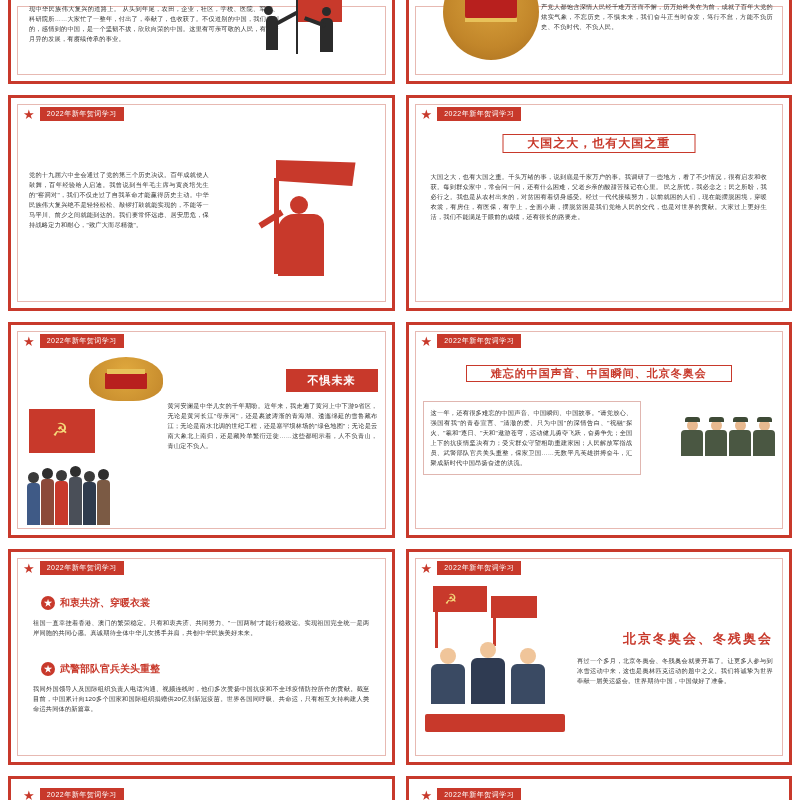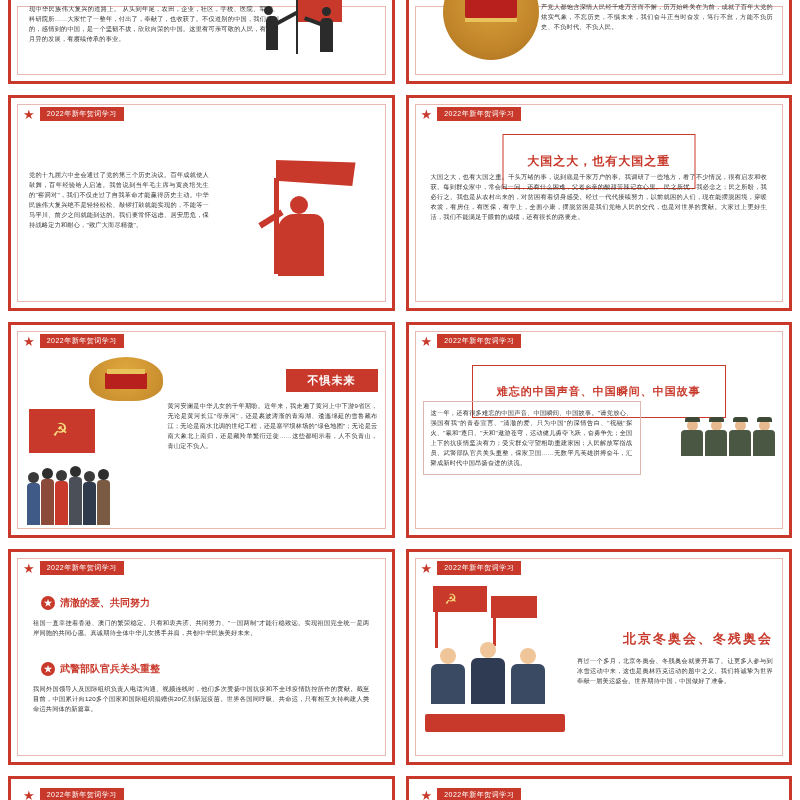--- a/index.html
+++ b/index.html
@@ -48,21 +48,21 @@
   .title-banner{
     position:absolute;left:50%;transform:translateX(-50%);
     background:#c8392b;color:#fff;
     font-size:11px;font-weight:bold;
     padding:4px 22px;white-space:nowrap;
     letter-spacing:1px;
   }
   .title-outline{
     position:absolute;left:50%;transform:translateX(-50%);
     color:#c8392b;font-size:12px;font-weight:bold;
-    padding:18px 24px;white-space:nowrap;letter-spacing:1px;
+    padding:0 24px;white-space:nowrap;letter-spacing:1px;
     border:1.5px solid #c8392b;background:#fff;
   }
   .title-plain{
     position:absolute;left:50%;transform:translateX(-50%);
     color:#c8392b;font-size:13px;font-weight:bold;
     white-space:nowrap;letter-spacing:2px;
   }
   .subtitle-row{
     position:absolute;display:flex;align-items:center;gap:5px;
     color:#c8392b;font-size:10px;font-weight:bold;
@@ -201,21 +201,21 @@
         </div>
     </div>
   </div>
 
   <div class="slide">
     <div class="inner"></div>
     <div class="hdr">
       <span class="star">★</span>
       <span class="hdr-label">2022年新年贺词学习</span>
     </div>
-    <div class="title-outline" style="top:40px;font-size:11px;">难忘的中国声音、中国瞬间、中国故事</div>
+    <div class="title-outline" style="top:40px;font-size:11px;">难忘的中国声音、中国瞬间、北京冬奥会</div>
     <div class="body-text boxed" style="left:14px;top:76px;width:218px;">这一年，还有很多难忘的中国声音、中国瞬间、中国故事。"请党放心、强国有我"的青春宣言、"清澈的爱、只为中国"的深情告白、"祝融"探火、"羲和"逐日、"天和"遨游苍穹，运动健儿勇夺飞跃，奋勇争先；全国上下的抗疫情坚决有力；受灾群众守望相助重建家园；人民解放军指战员、武警部队官兵关头重整，保家卫国……无数平凡英雄拼搏奋斗，汇聚成新时代中国昂扬奋进的洪流。</div>
     <div class="soldier" style="right:14px;top:92px;">
       <div class="sol">
           <div class="cap"></div>
           <div class="head"></div>
           <div class="body"></div>
         </div>
       <div class="sol">
           <div class="cap"></div>
           <div class="head"></div>
@@ -236,21 +236,21 @@
 
   <div class="slide">
     <div class="inner"></div>
     <div class="hdr">
       <span class="star">★</span>
       <span class="hdr-label">2022年新年贺词学习</span>
     </div>
 
     <div class="subtitle-row" style="left:30px;top:44px;">
       <span class="badge">★</span>
-      <span>清澈的爱、共同努力</span>
+      <span>和衷共济、穿暖衣裳</span>
     </div>
     <div class="body-text" style="left:22px;right:22px;top:66px;">祖国一直幸挂着香港、澳门的繁荣稳定。只有和衷共济、共同努力、"一国两制"才能行稳致远。实现祖国完全统一是两岸同胞的共同心愿。真诚期待全体中华儿女携手并肩，共创中华民族美好未来。</div>
 
     <div class="subtitle-row" style="left:30px;top:110px;">
       <span class="badge">★</span>
       <span>武警部队官兵关头重整</span>
     </div>
     <div class="body-text" style="left:22px;right:22px;top:132px;">我同外国领导人及国际组织负责人电话沟通、视频连线时，他们多次赞扬中国抗疫和不全球疫情防控所作的贡献。截至目前，中国累计向120多个国家和国际组织捐赠供20亿剂新冠疫苗。世界各国同呼吸、共命运，只有相互支持构建人类命运共同体的新篇章。</div>
   </div>
 

